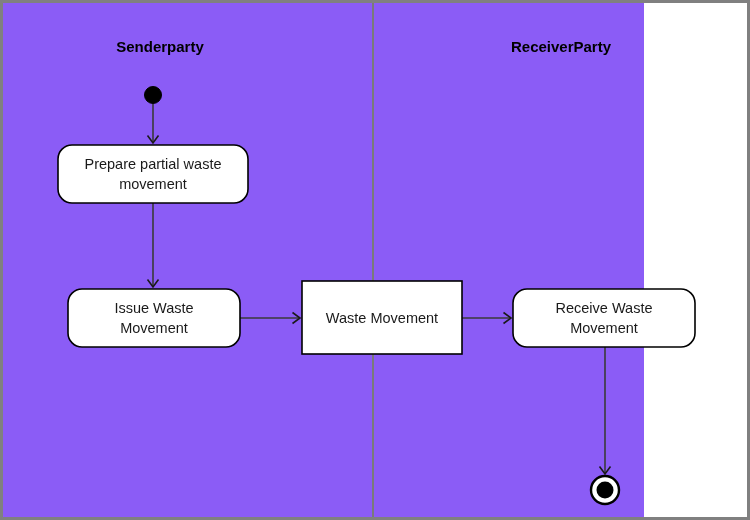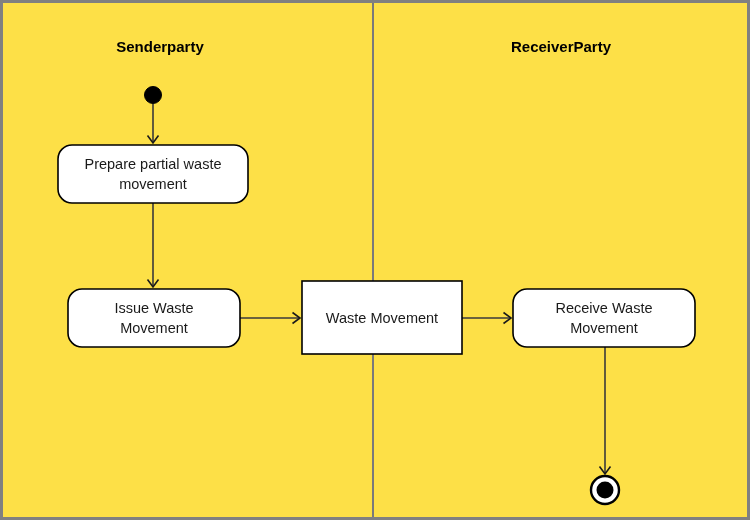--- a/index.html
+++ b/index.html
@@ -8,23 +8,23 @@
     background: #ffffff;
   }
   body {
     width: 750px;
     height: 520px;
     font-family: "Liberation Sans", sans-serif;
     overflow: hidden;
   }
   #diagram-root {
     position: relative;
-    width: 750px;
+    width: 644px;
     height: 520px;
-    background: #fde047;
+    background: #8b5cf6;
     box-sizing: border-box;
     text-align: right;
   }
   svg#activity-diagram {
     position: absolute;
     top: 0;
     left: 0;
     width: 750px;
     height: 520px;
     display: block;

